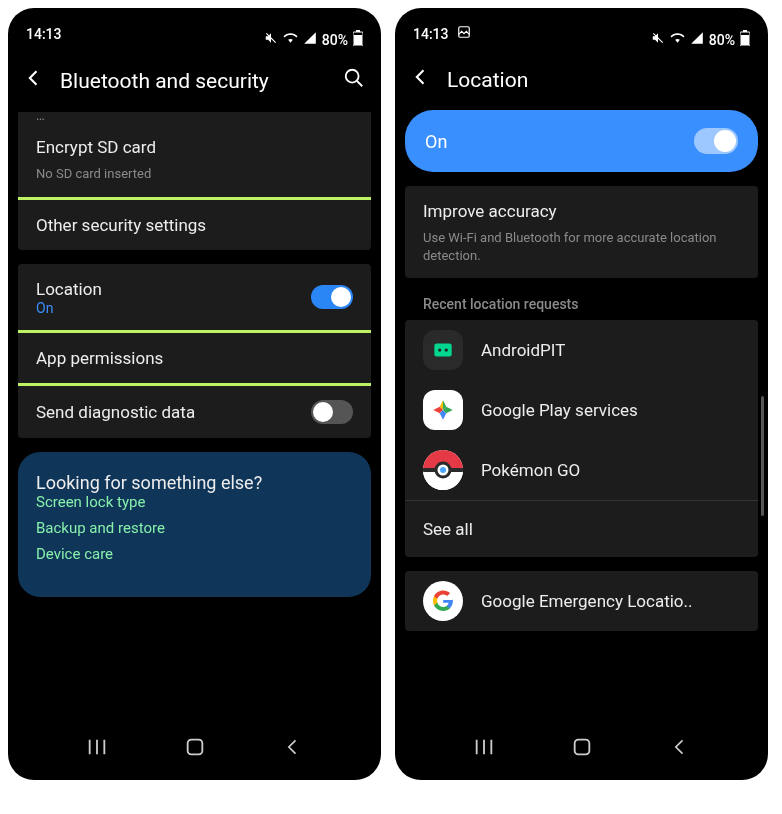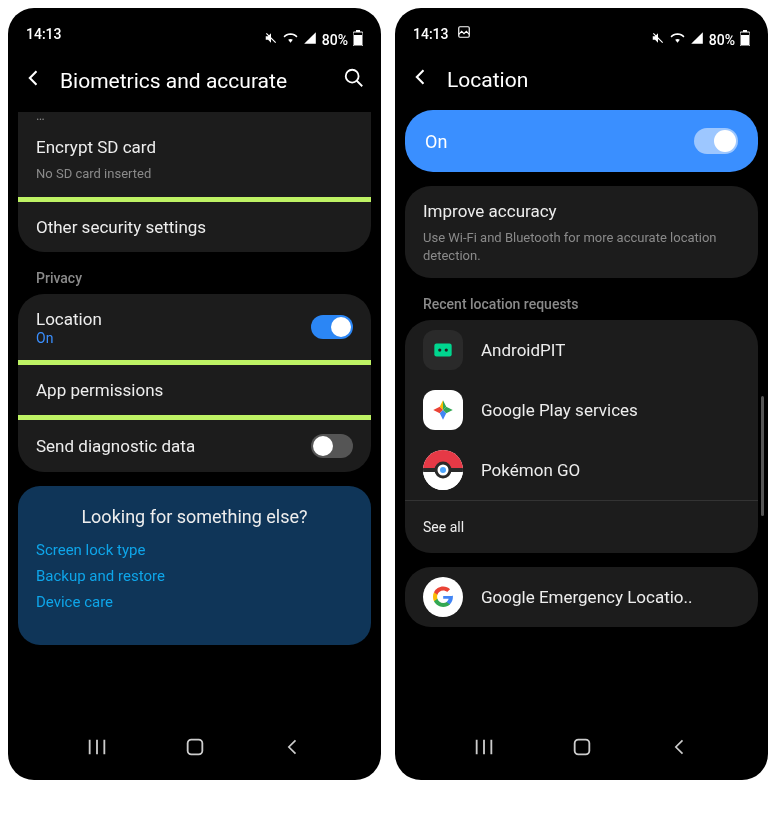--- a/index.html
+++ b/index.html
@@ -51,33 +51,33 @@
     flex: 1;
   }
   .search-icon { color: #fff; font-size: 20px; }
   .content {
     flex: 1;
     overflow: hidden;
     padding: 0 10px;
   }
   .card {
     background: #1c1c1c;
-    border-radius: 26px;
+    border-radius: 4px;
     margin-bottom: 14px;
     overflow: hidden;
   }
   .card-top-cut {
     border-top-left-radius: 0;
     border-top-right-radius: 0;
     margin-top: -10px;
     padding-top: 10px;
   }
   .row {
     padding: 14px 18px;
-    border-bottom: 5px solid #bef264;
+    border-bottom: 3px solid #bef264;
     display: flex;
     align-items: center;
     justify-content: space-between;
   }
   .row:last-child { border-bottom: none; }
   .row-text { flex: 1; }
   .row-title {
     color: #ededed;
     font-size: 17px;
     line-height: 1.3;
@@ -116,25 +116,23 @@
   .toggle.on::after { right: 2px; }
   .toggle.off::after { left: 2px; }
   .blue-card {
     background: #0f3558;
     border-radius: 22px;
     padding: 20px 18px 22px 18px;
   }
   .blue-card-title {
     color: #ededed;
     font-size: 18px;
-    margin-bottom: 14px;
-    text-align: center;
   }
   .blue-link {
-    color: #0ea5e9;
+    color: #86efac;
     font-size: 15px;
     display: block;
     margin-bottom: 8px;
   }
   .blue-link:last-child { margin-bottom: 12px; }
   .navbar {
     display: flex;
     justify-content: space-around;
     align-items: center;
     padding: 16px 40px 18px 40px;
@@ -186,21 +184,21 @@
     font-weight: bold;
     flex-shrink: 0;
   }
   .app-label {
     color: #ededed;
     font-size: 17px;
   }
   .see-all {
     padding: 18px 18px;
     color: #ededed;
-    font-size: 14px;
+    font-size: 17px;
     border-top: 1px solid #333;
   }
   .scroll-indicator {
     position: absolute;
     right: 4px;
     top: 210px;
     width: 3px;
     height: 120px;
     background: #555;
     border-radius: 2px;
@@ -247,21 +245,21 @@
       </span>
     </div>
   </div>
 
   <div class="appbar">
     <span class="back-arrow">
       <svg width="20" height="20" viewBox="0 0 24 24" fill="none" stroke="#fff" stroke-width="2.5">
           <path d="M15 4l-8 8 8 8"></path>
         </svg>
     </span>
-    <span class="appbar-title">Biometrics and accurate</span>
+    <span class="appbar-title">Bluetooth and security</span>
     <span class="search-icon">
       <svg width="22" height="22" viewBox="0 0 24 24" fill="none" stroke="#fff" stroke-width="2">
           <circle cx="10" cy="10" r="7"></circle>
           <line x1="15" y1="15" x2="21" y2="21"></line>
         </svg>
     </span>
   </div>
 
   <div class="content">
     <div class="card card-top-cut">
@@ -272,21 +270,20 @@
           <div class="row-sub">No SD card inserted</div>
         </div>
       </div>
       <div class="row">
         <div class="row-text">
           <div class="row-title">Other security settings</div>
         </div>
       </div>
     </div>
 
-    <div class="section-label">Privacy</div>
 
     <div class="card">
       <div class="row">
         <div class="row-text">
           <div class="row-title">Location</div>
           <div class="row-sub-blue">On</div>
         </div>
         <div class="toggle on"></div>
       </div>
       <div class="row">

